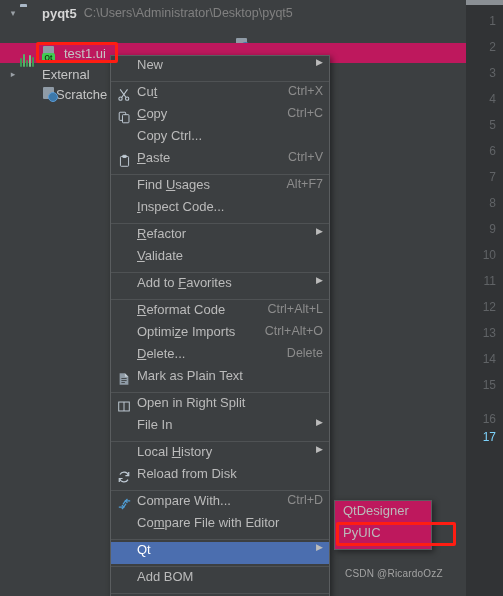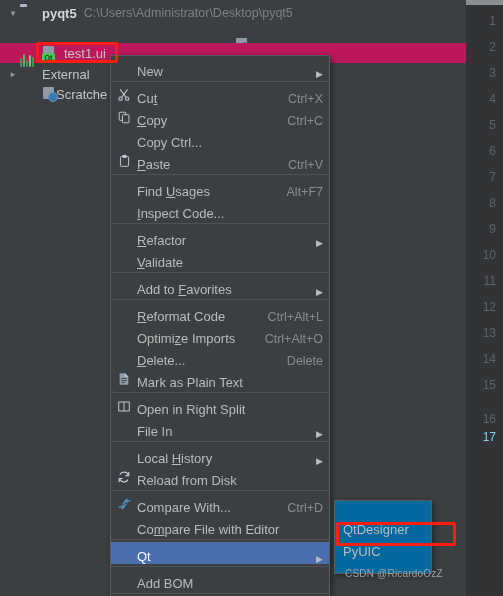--- a/index.html
+++ b/index.html
@@ -142,21 +142,21 @@
     width: 220px;
     background: #3c3f41;
     border: 1px solid #5a5d5f;
     padding: 1px 0;
     box-shadow: 2px 2px 6px rgba(0,0,0,.45);
   }
   .mi {
     position: relative;
     height: 22px;
     display: flex;
-    align-items: flex-end;
+    align-items: flex-start;
     padding: 0 6px 0 0;
     font-size: 13px;
     color: #bbbbbb;
     white-space: nowrap;
   }
   .mi.sel { background: #4b6eaf; color: #ffffff; }
   .mi .mi-icon {
     width: 26px; height: 22px;
     flex: 0 0 26px;
     display: flex; align-items: center; justify-content: center;
@@ -178,23 +178,23 @@
     height: 1px;
     background: #4f5254;
     margin: 2px 0;
   }
 
   
   #qt-submenu {
     position: absolute;
     left: 334px; top: 500px;
     width: 98px;
-    background: #0369a1;
+    background: #be185d;
     border: 1px solid #5a5d5f;
-    padding: 14px 0;
+    padding: 2px 0;
     box-shadow: 2px 2px 6px rgba(0,0,0,.45);
   }
   #qt-submenu .mi { padding-left: 8px; }
   #qt-submenu .mi .mi-label { padding-left: 0; }
 
   
   .redbox {
     position: absolute;
     border: 3px solid #ff1d12;
     border-radius: 2px;

